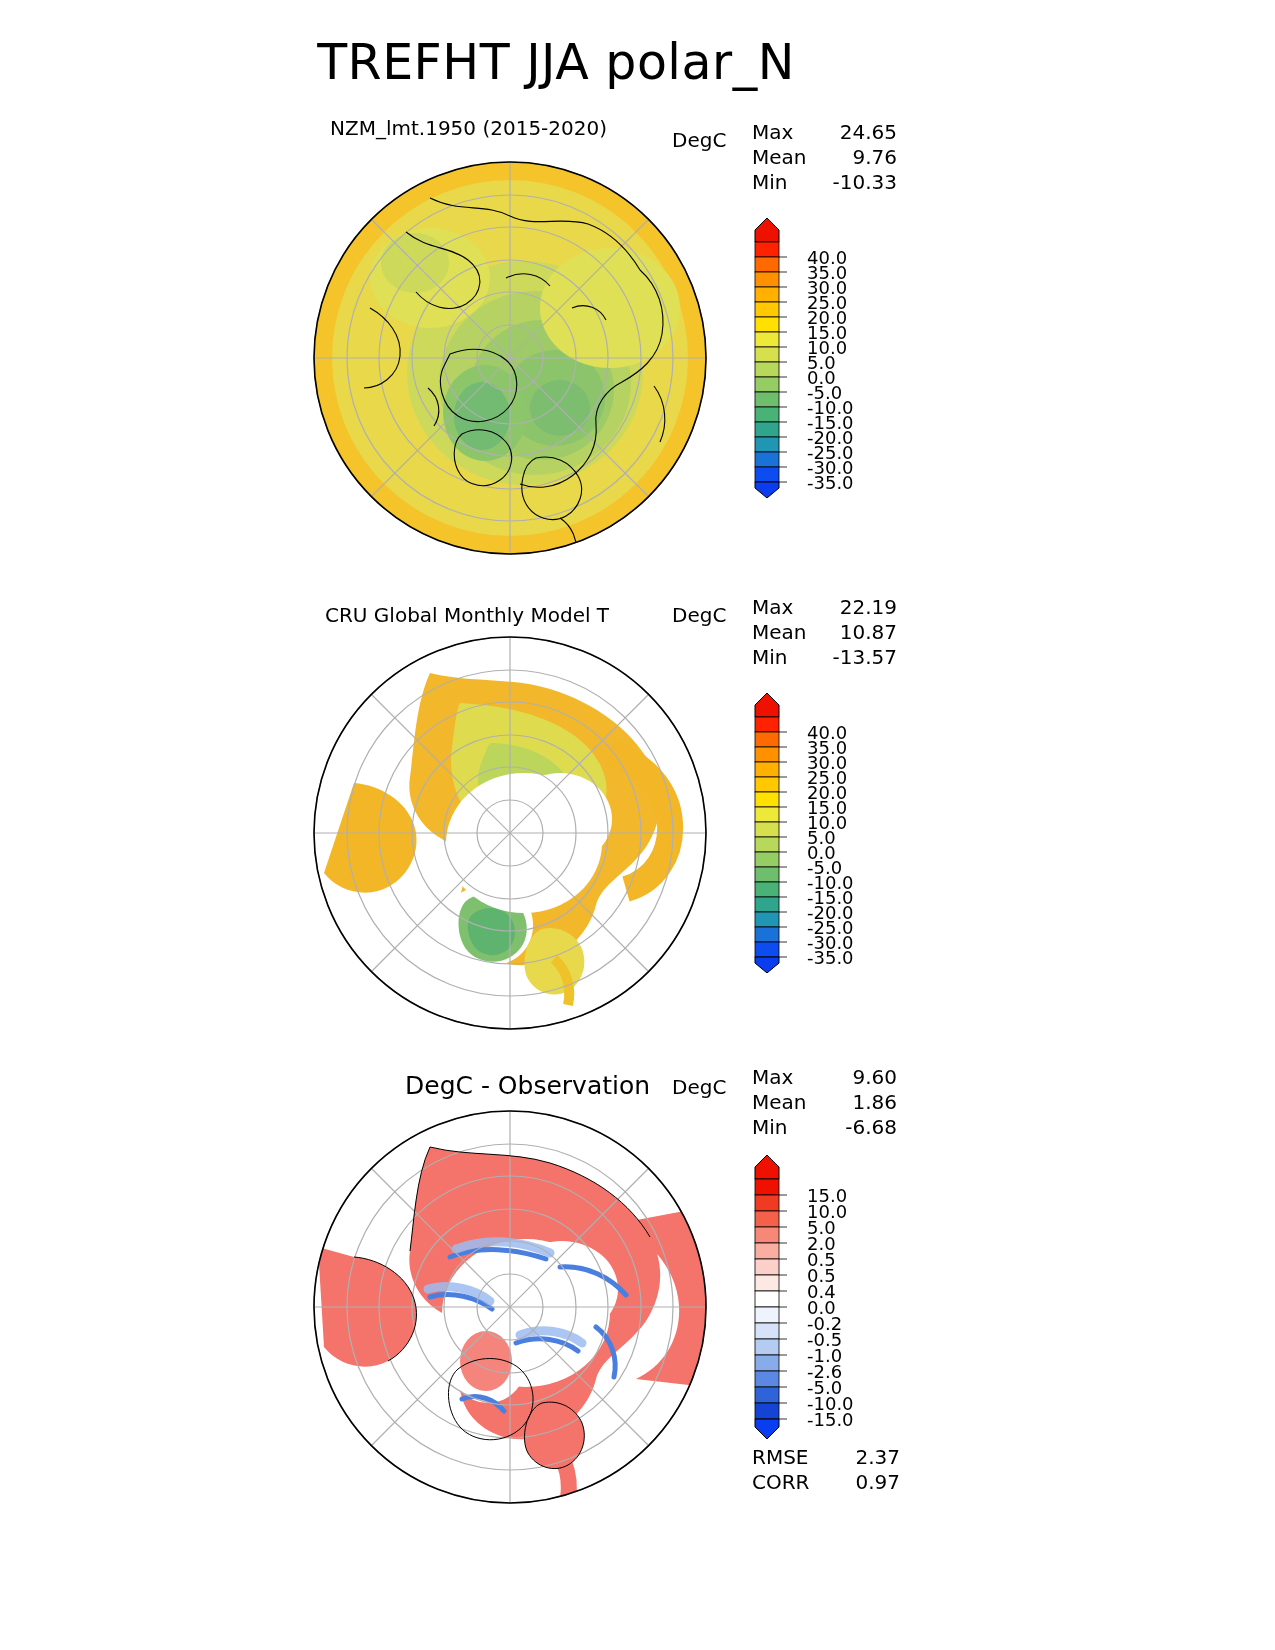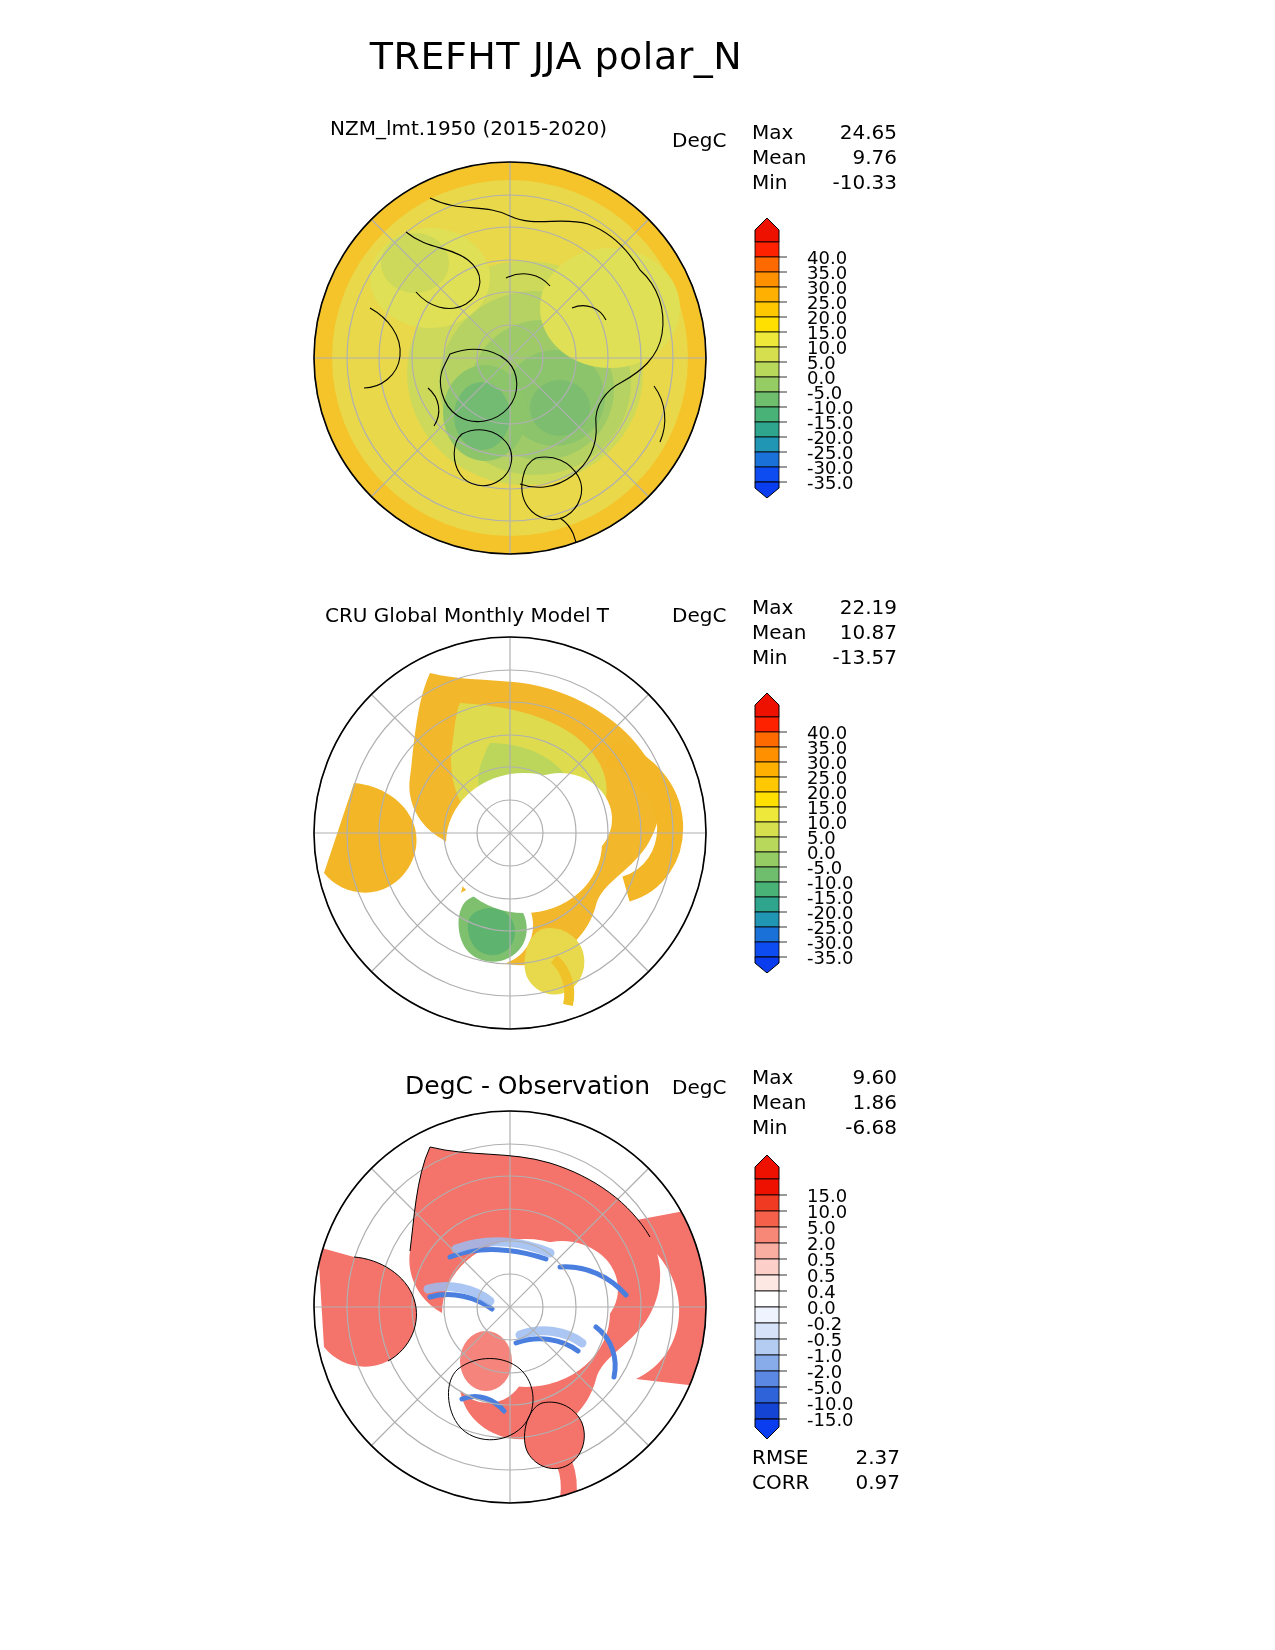--- a/index.html
+++ b/index.html
@@ -14,21 +14,21 @@
     font-family: "DejaVu Sans", "Liberation Sans", sans-serif;
     color: #000000;
     overflow: hidden;
   }
   .page-title {
     position: absolute;
     top: 34px;
     left: 0;
     width: 1112px;
     text-align: center;
-    font-size: 38px;
+    font-size: 49px;
     letter-spacing: 0.5px;
   }
   .panel {
     position: absolute;
     left: 0;
     width: 1275px;
   }
   #panel-0 { top: 110px; height: 470px; }
   #panel-1 { top: 585px; height: 470px; }
   #panel-2 { top: 1055px; height: 500px; }
@@ -511,18 +511,18 @@
     <span class="cbar-label" style="top:56px">10.0</span>
     <span class="cbar-label" style="top:72px">5.0</span>
     <span class="cbar-label" style="top:88px">2.0</span>
     <span class="cbar-label" style="top:104px">0.5</span>
     <span class="cbar-label" style="top:120px">0.5</span>
     <span class="cbar-label" style="top:136px">0.4</span>
     <span class="cbar-label" style="top:152px">0.0</span>
     <span class="cbar-label" style="top:168px">-0.2</span>
     <span class="cbar-label" style="top:184px">-0.5</span>
     <span class="cbar-label" style="top:200px">-1.0</span>
-    <span class="cbar-label" style="top:216px">-2.0</span>
+    <span class="cbar-label" style="top:216px">-2.6</span>
     <span class="cbar-label" style="top:232px">-5.0</span>
     <span class="cbar-label" style="top:248px">-10.0</span>
     <span class="cbar-label" style="top:264px">-15.0</span>
   </div>
 </div>
 
 </body></html>

